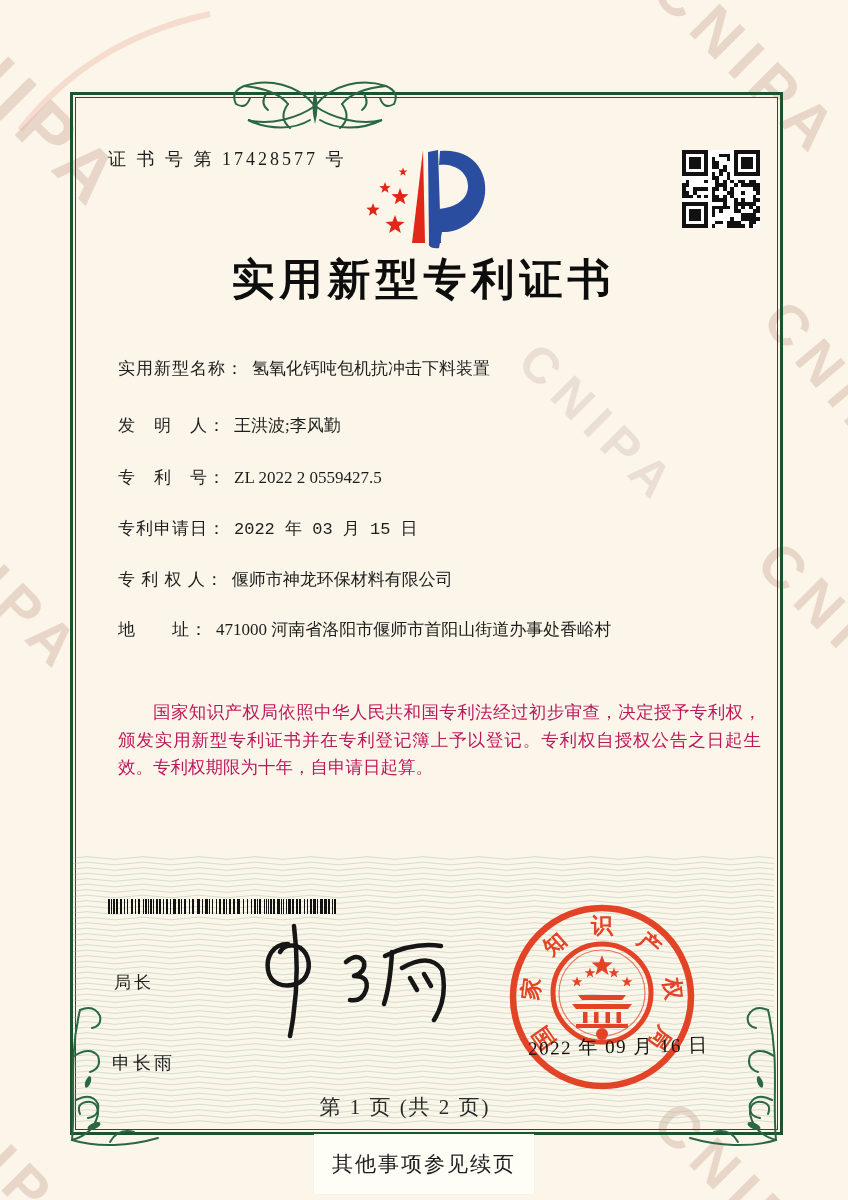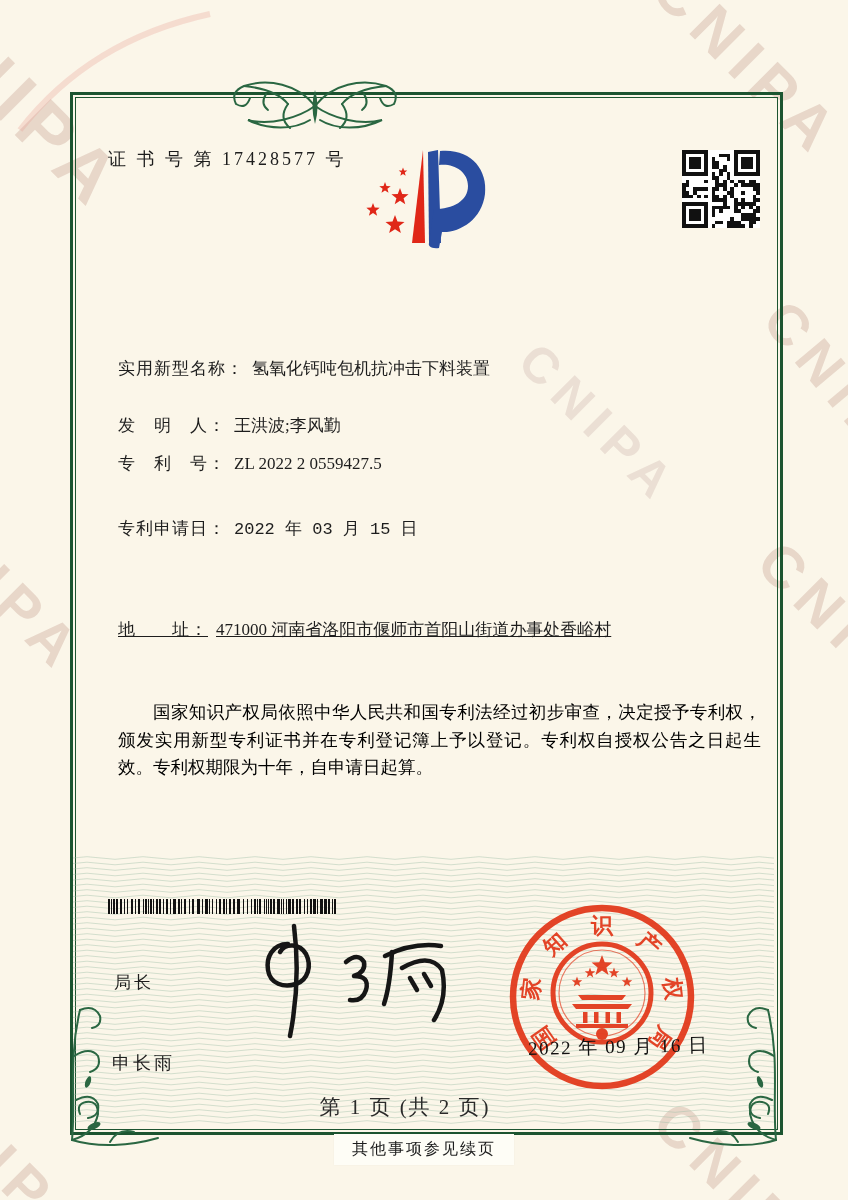--- a/index.html
+++ b/index.html
@@ -23,37 +23,37 @@
   .title{
     left:70px; top:251px; width:707px; text-align:center;
     font-size:43px; font-weight:bold; letter-spacing:5px; color:#0d0d0d; z-index:4;
   }
   .fieldrow{left:118px; font-size:17px; white-space:nowrap; z-index:4;}
   .fieldrow .lbl{letter-spacing:1px;}
   .fieldrow .val{margin-left:8px;}
   .pair2{margin-left:34px;}
   .bodytext{
     left:118px; top:699px; width:643px; font-size:17.5px; line-height:27.5px;
-    text-align:justify; z-index:4; color:#000000;
+    text-align:justify; z-index:4; color:#be185d;
   }
   .bodytext p{margin:0; text-indent:2em;}
   .waves{left:73px; top:856px; width:701px; height:271px; z-index:3;}
   .barcode{left:108px; top:899px; z-index:4;}
   .director-label{left:114px; top:971px; font-size:17px; letter-spacing:3px; z-index:4;}
   .director-name{left:112px; top:1003px; font-size:18px; letter-spacing:3px; z-index:4;margin-top:48px;}
   .signature{left:250px; top:918px; z-index:5;}
   .seal{left:504px; top:899px; z-index:4;}
   .seal-date{
     left:528px; top:1034px; font-size:19px; letter-spacing:1.5px;
     color:#111; z-index:6; transform:rotate(-1.2deg); white-space:nowrap;
   }
   .pageinfo{left:70px; top:1093px; width:670px; text-align:center; font-size:21px; color:#2a2a2a; z-index:4; letter-spacing:2px;}
   .contnote{
     left:50%; top:1134px; transform:translateX(-50%);
-    background:#fefdf6; padding:5px 18px; font-size:16px; letter-spacing:2px;
+    background:#fefdf6; padding:16px 18px; font-size:21px; letter-spacing:2px;
     z-index:4; white-space:nowrap; box-shadow:0 0 2px rgba(0,0,0,0.04);
   }
   .orn{z-index:5;}
   svg{display:block;}
 </style>
 </head>
 <body>
 
 <div class="page">
 
@@ -267,34 +267,38 @@
         <rect x="8" y="20" width="1" height="1"></rect>
         <rect x="12" y="20" width="1" height="1"></rect>
         <rect x="13" y="20" width="1" height="1"></rect>
         <rect x="14" y="20" width="1" height="1"></rect>
         <rect x="15" y="20" width="1" height="1"></rect>
         <rect x="16" y="20" width="1" height="1"></rect>
         <rect x="18" y="20" width="1" height="1"></rect>
       </g>
   </svg>
 
+  <div class="abs title">实用新型专利证书</div>
 
   <div class="abs fieldrow" style="top:357px;">
     <span class="lbl">实用新型名称：</span><span class="val">氢氧化钙吨包机抗冲击下料装置</span>
   </div>
   <div class="abs fieldrow" style="top:414px;">
     <span class="lbl">发　明　人：</span><span class="val">王洪波;李风勤</span>
   </div>
-  <div class="abs fieldrow" style="top:452px;">
+  <div class="abs fieldrow" style="top:466px;">
     <span class="lbl">专　利　号：</span><span class="val">ZL 2022 2 0559427.5</span>
   </div>
   <div class="abs fieldrow" style="top:517px;font-family:Liberation Mono, monospace;">
     <span class="lbl">专利申请日：</span><span class="val">2022 年 03 月 15 日</span>
   </div>
-  <div class="abs fieldrow" style="top:618px;text-decoration:underline;">
+  <div class="abs fieldrow" style="top:568px;">
+    <span class="lbl">专 利 权 人：</span><span class="val">偃师市神龙环保材料有限公司</span>
+  </div>
+  <div class="abs fieldrow" style="top:618px;">
     <span class="lbl">地　　址：</span><span class="val">471000 河南省洛阳市偃师市首阳山街道办事处香峪村</span>
   </div>
 
   <div class="abs bodytext">
     <p>国家知识产权局依照中华人民共和国专利法经过初步审查，决定授予专利权，颁发实用新型专利证书并在专利登记簿上予以登记。专利权自授权公告之日起生效。专利权期限为十年，自申请日起算。</p>
   </div>
 
   <svg class="abs waves" id="waves" width="701" height="271" viewBox="0 0 701 271">
       <path d="M0 2.0 q14 -2.6 28 0 t28 0 t28 0 t28 0 t28 0 t28 0 t28 0 t28 0 t28 0 t28 0 t28 0 t28 0 t28 0 t28 0 t28 0 t28 0 t28 0 t28 0 t28 0 t28 0 t28 0 t28 0 t28 0 t28 0 t28 0 t28 0 " fill="none" stroke="#9fbfa7" stroke-width="0.8" opacity="0.55"></path>
       <path d="M0 7.5 q14 -2.6 28 0 t28 0 t28 0 t28 0 t28 0 t28 0 t28 0 t28 0 t28 0 t28 0 t28 0 t28 0 t28 0 t28 0 t28 0 t28 0 t28 0 t28 0 t28 0 t28 0 t28 0 t28 0 t28 0 t28 0 t28 0 t28 0 " fill="none" stroke="#9fbfa7" stroke-width="0.8" opacity="0.55"></path>

